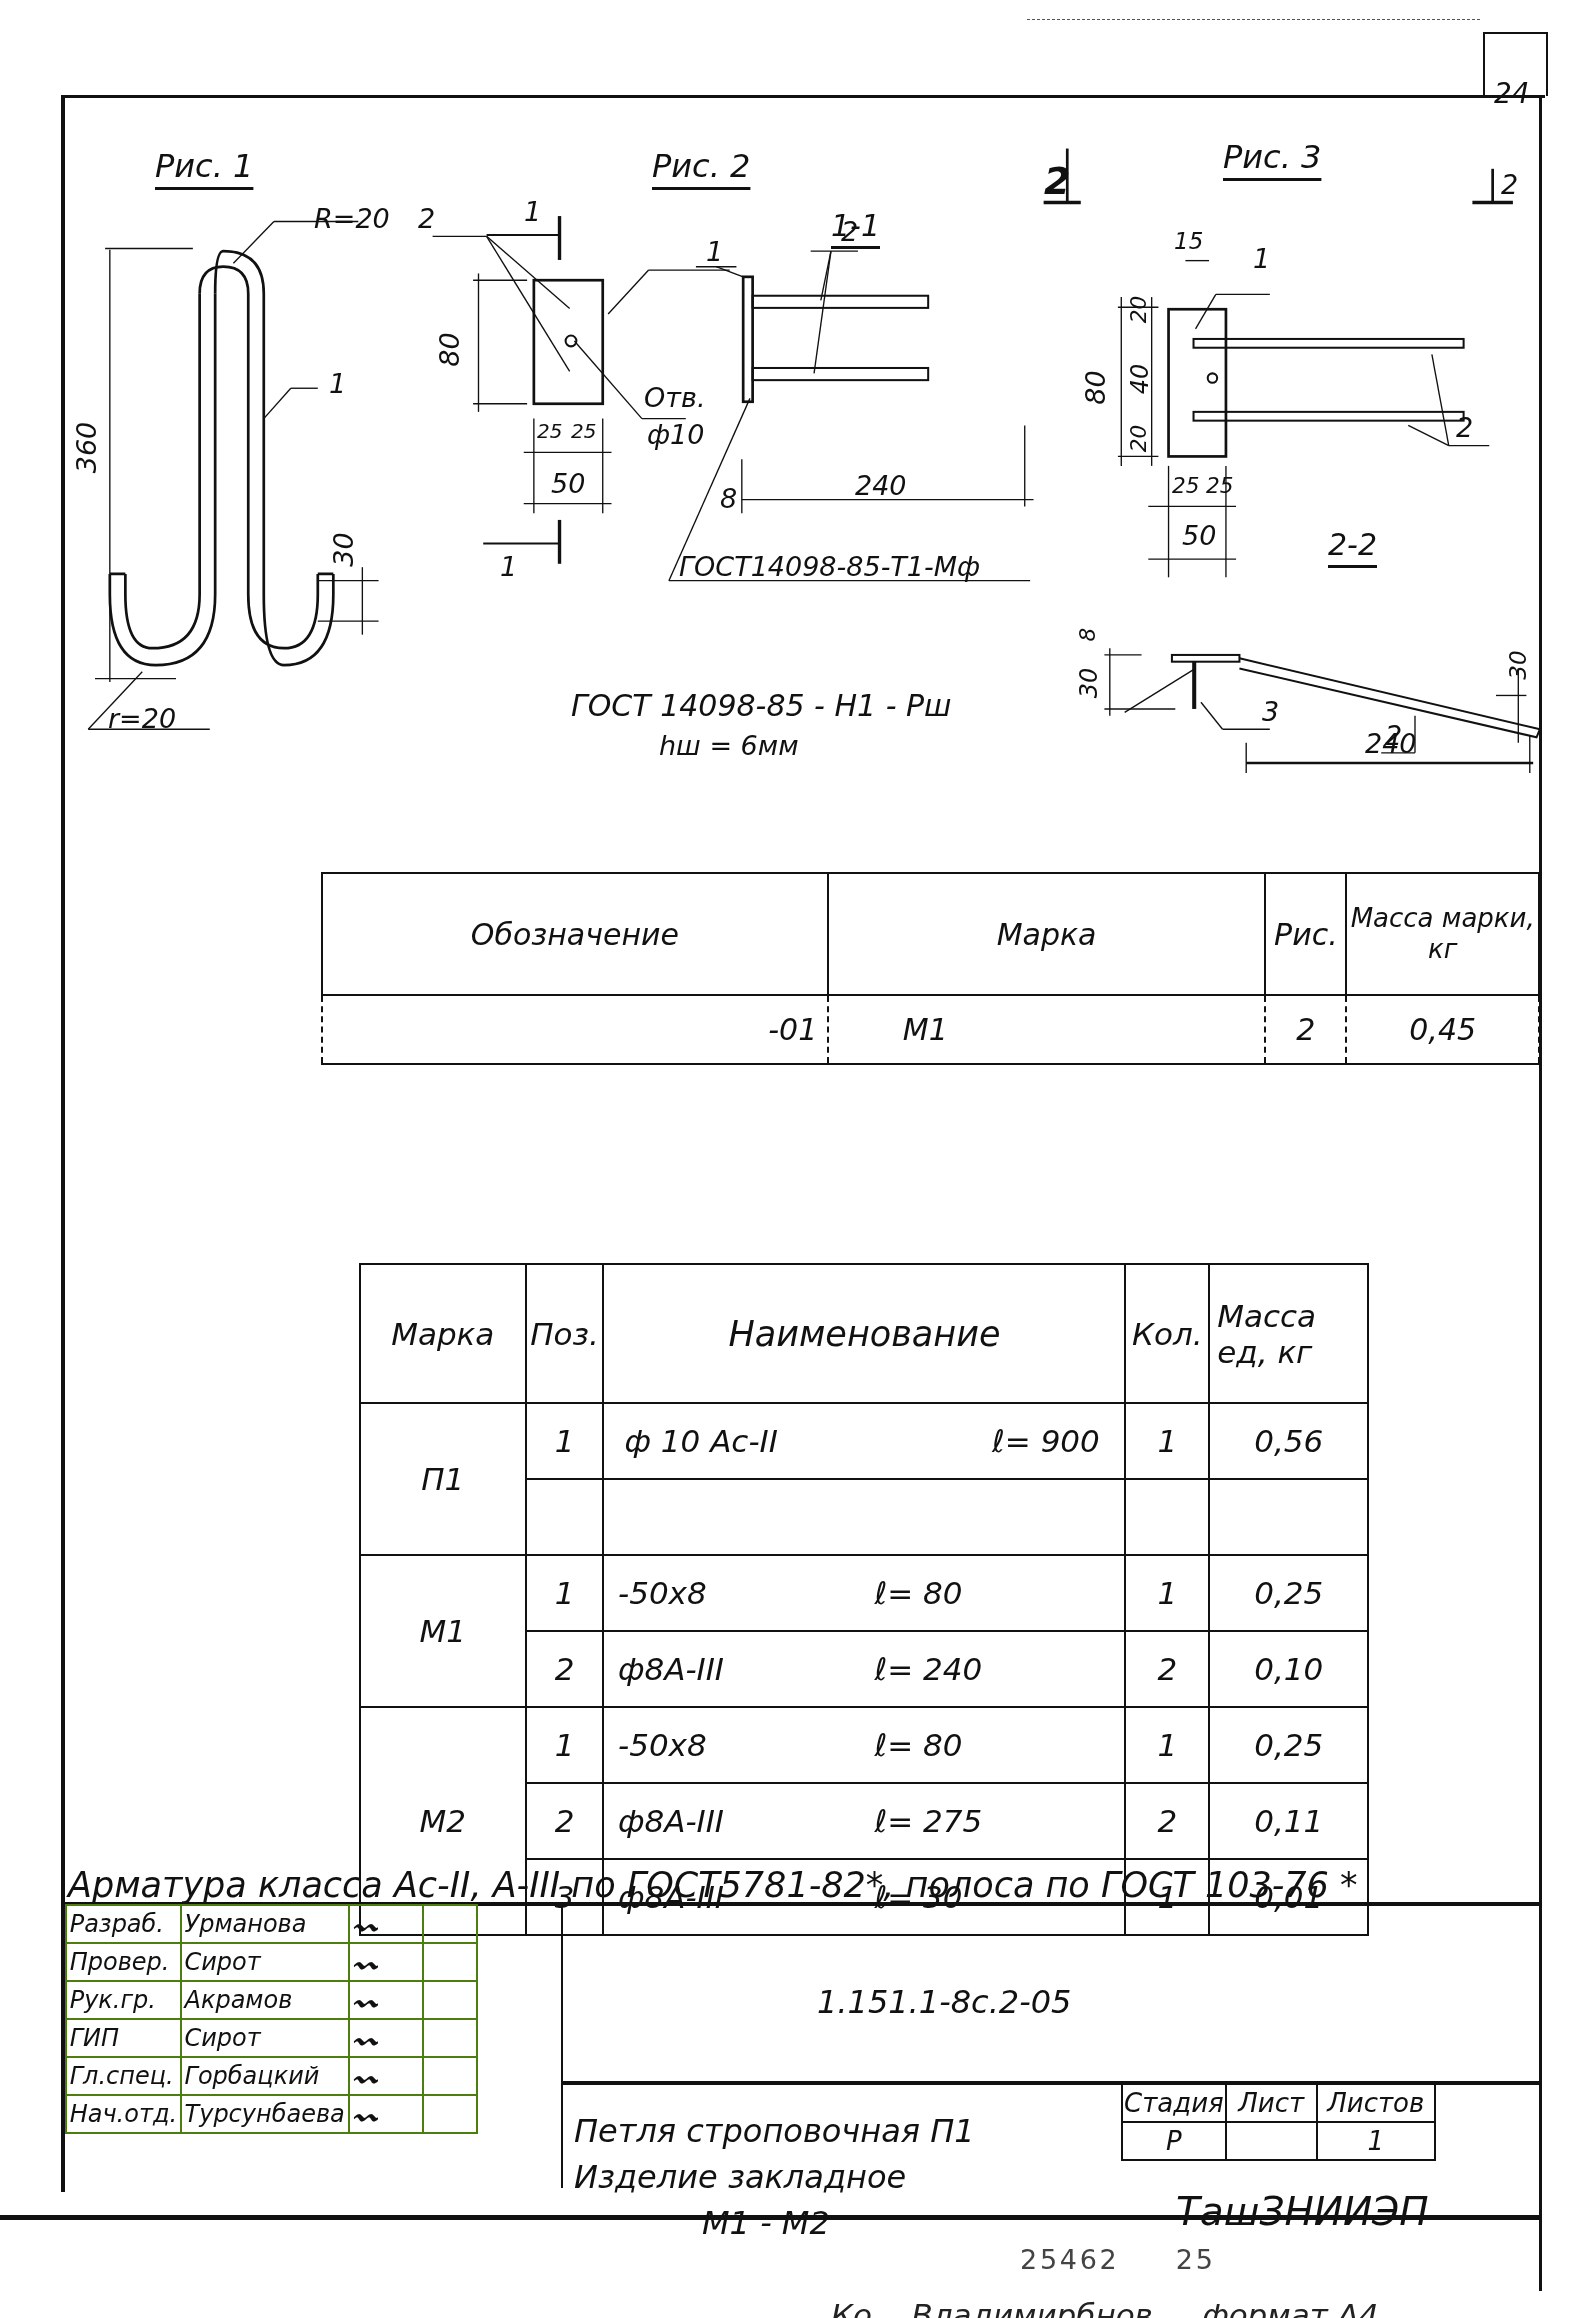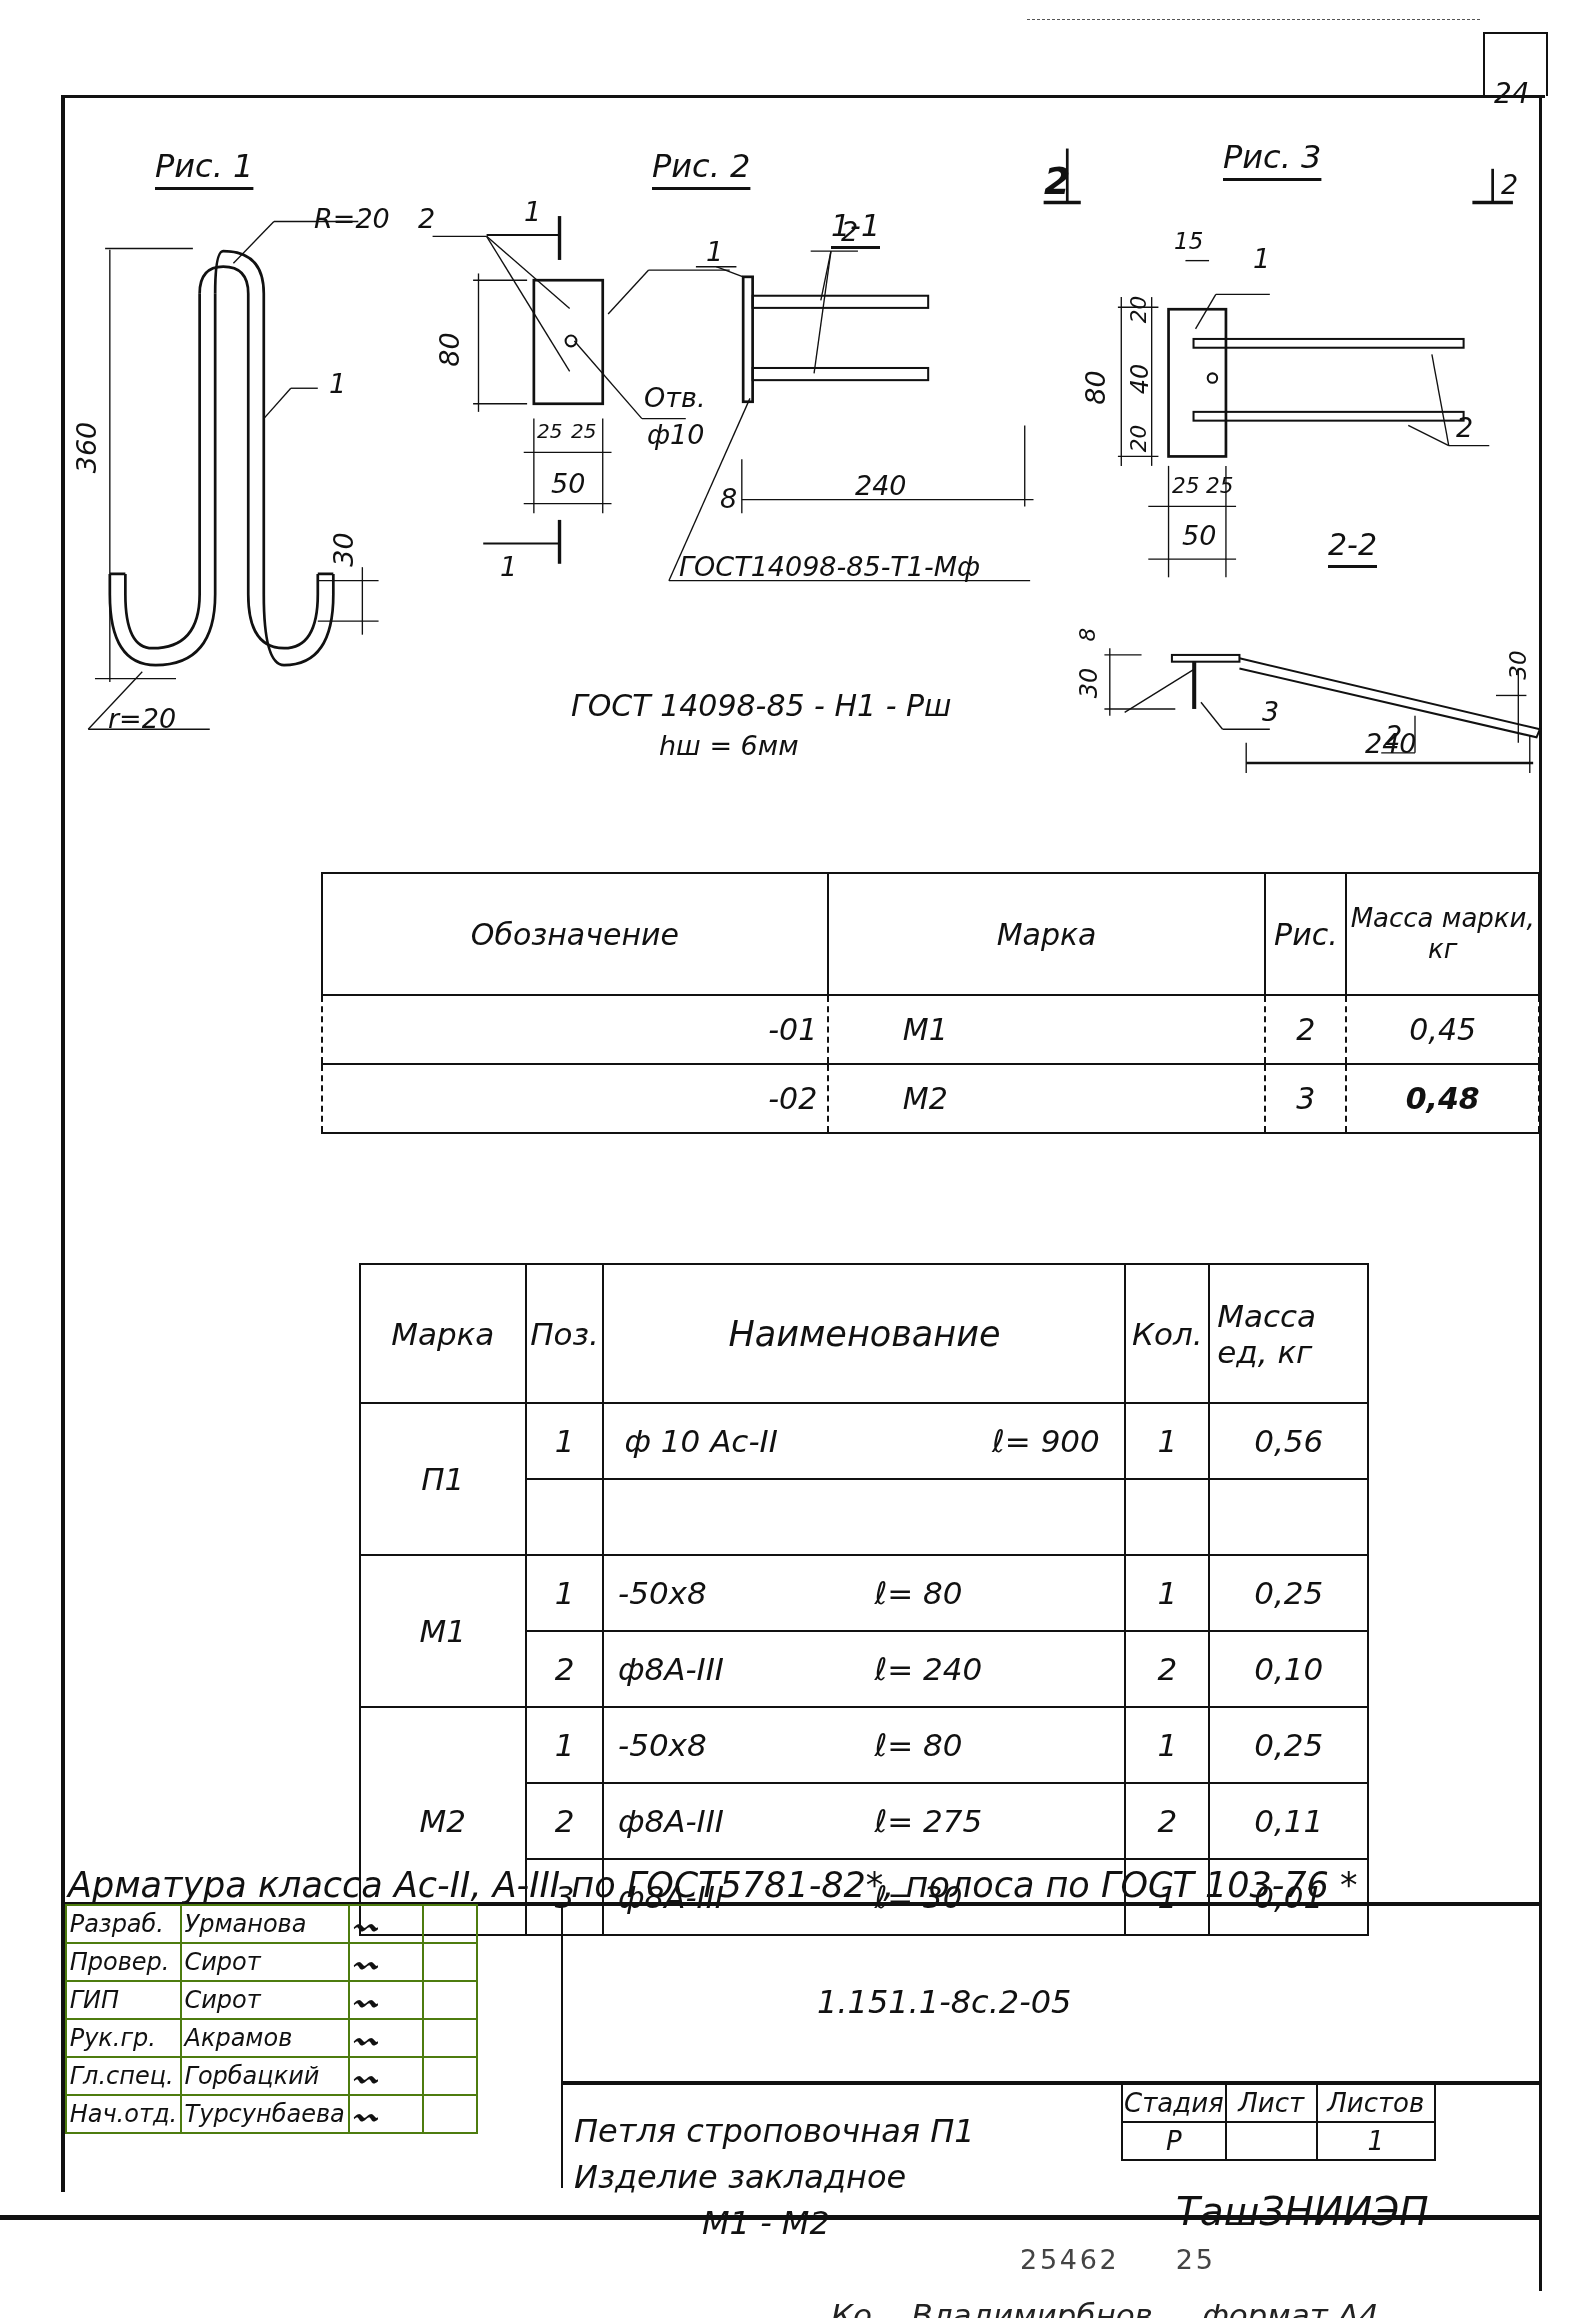--- a/index.html
+++ b/index.html
@@ -217,26 +217,20 @@
     <th class="center">Марка</th>
     <th class="center">Рис.</th>
     <th class="center" style="font-size:26px;line-height:31px;">Масса марки, кг</th>
   </tr>
   <tr class="dashed">
     <td class="right">-01</td>
     <td style="padding-left:74px;">М1</td>
     <td class="center">2</td>
     <td class="center">0,45</td>
   </tr>
-  <tr class="dashed">
-    <td class="right">-02</td>
-    <td style="padding-left:74px;">М2</td>
-    <td class="center">3</td>
-    <td class="center" style="font-weight:bold;">0,48</td>
-  </tr>
 </tbody>
   </table>
 
 <table class="t2 hand">
   <colgroup>
       <col style="width:166px">
       <col style="width:78px">
       <col style="width:524px">
       <col style="width:84px">
       <col style="width:159px">
@@ -317,29 +311,29 @@
         <td style="border:none;"></td>
       </tr>
   <tr>
         <td>Провер.</td>
         <td>Сирот</td>
         <td>〰</td>
         <td></td>
         <td style="border:none;"></td>
       </tr>
   <tr>
+        <td>Рук.гр.</td>
+        <td>Акрамов</td>
+        <td>〰</td>
+        <td></td>
+        <td style="border:none;"></td>
+      </tr>
+  <tr>
         <td>ГИП</td>
         <td>Сирот</td>
-        <td>〰</td>
-        <td></td>
-        <td style="border:none;"></td>
-      </tr>
-  <tr>
-        <td>Рук.гр.</td>
-        <td>Акрамов</td>
         <td>〰</td>
         <td></td>
         <td style="border:none;"></td>
       </tr>
   <tr>
         <td>Гл.спец.</td>
         <td>Горбацкий</td>
         <td>〰</td>
         <td></td>
         <td style="border:none;"></td>

